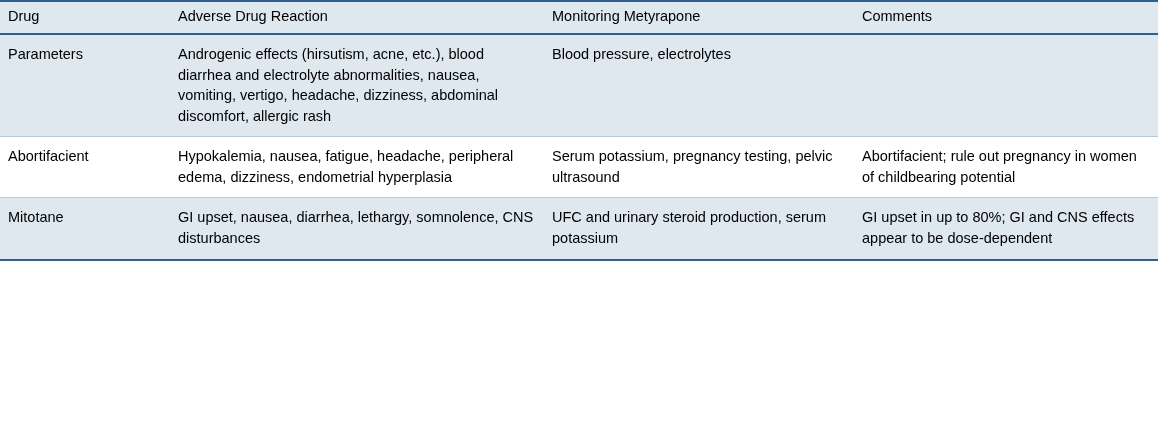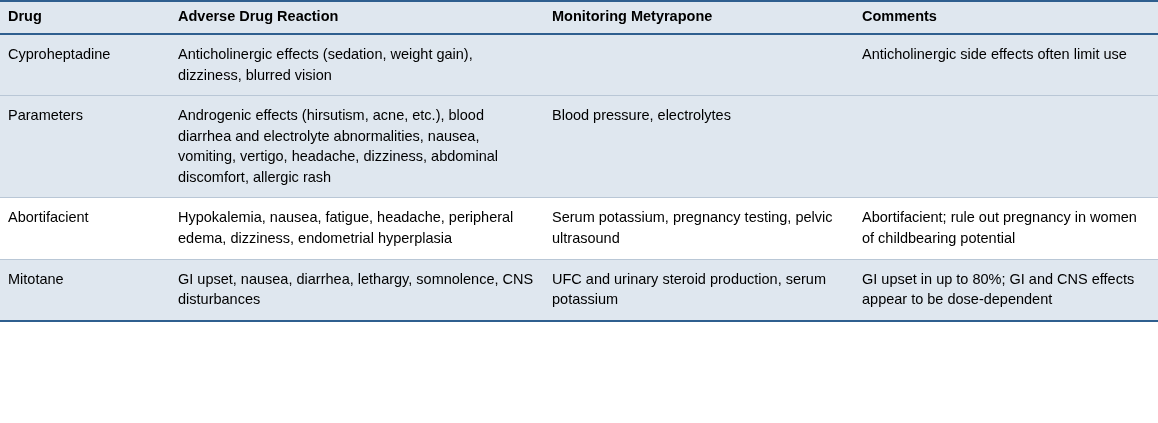--- a/index.html
+++ b/index.html
@@ -20,21 +20,21 @@
     padding: 0;
   }
   table.drug-table {
     width: 1158px;
     border-collapse: collapse;
     table-layout: fixed;
     font-size: 14.5px;
   }
   table.drug-table thead th {
     text-align: left;
-    font-weight: bold;
+    font-weight: normal;
     font-size: 14.5px;
     padding: 6px 8px 9px 8px;
     background: #dfe7ef;
     vertical-align: bottom;
     border-top: 2px solid #2f5f8f;
     border-bottom: 2px solid #2f5f8f;
   }
   table.drug-table tbody td {
     vertical-align: top;
     padding: 9px 8px 10px 8px;
@@ -69,26 +69,20 @@
     <thead>
       <tr>
         <th>Drug</th>
         <th>Adverse Drug Reaction</th>
         <th>Monitoring Metyrapone</th>
         <th>Comments</th>
       </tr>
     </thead>
     <tbody>
       <tr class="shaded">
-        <td>Cyproheptadine</td>
-        <td>Anticholinergic effects (sedation, weight gain), dizziness, blurred vision</td>
-        <td></td>
-        <td>Anticholinergic side effects often limit use</td>
-      </tr>
-      <tr class="shaded">
         <td>Parameters</td>
         <td>Androgenic effects (hirsutism, acne, etc.), blood diarrhea and electrolyte abnormalities, nausea, vomiting, vertigo, headache, dizziness, abdominal discomfort, allergic rash</td>
         <td>Blood pressure, electrolytes</td>
         <td></td>
       </tr>
       <tr class="plain">
         <td>Abortifacient</td>
         <td>Hypokalemia, nausea, fatigue, headache, peripheral edema, dizziness, endometrial hyperplasia</td>
         <td>Serum potassium, pregnancy testing, pelvic ultrasound</td>
         <td>Abortifacient; rule out pregnancy in women of childbearing potential</td>

